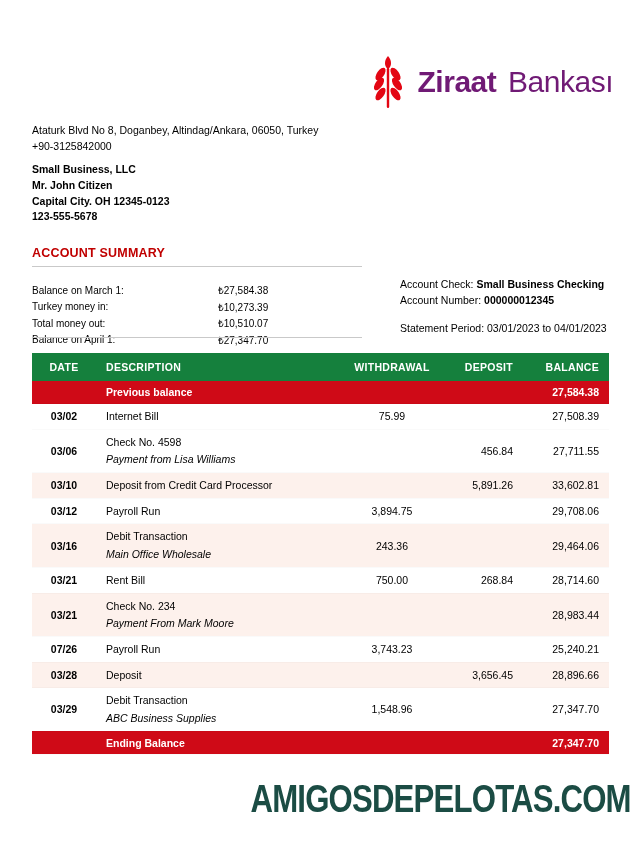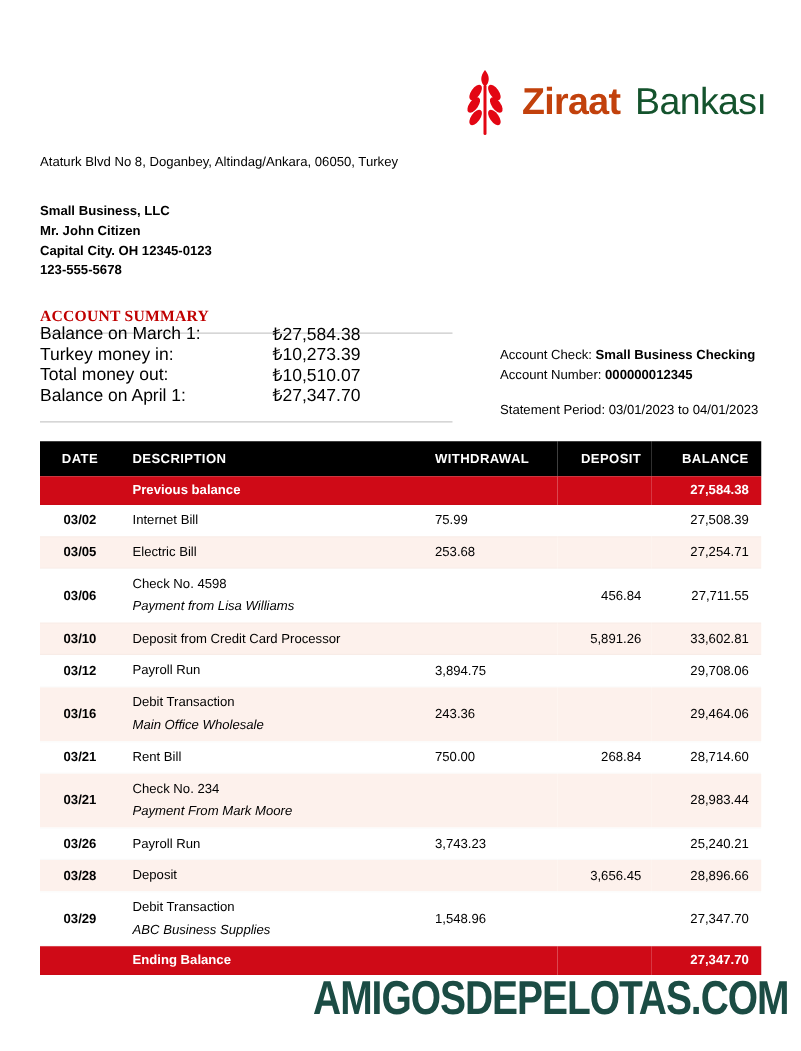--- a/index.html
+++ b/index.html
@@ -4,47 +4,47 @@
 <style>
   * { margin:0; padding:0; box-sizing:border-box; }
   html,body { background:#ffffff; }
   body { font-family:"Liberation Sans", sans-serif; color:#000; }
   .page { position:relative; width:641px; height:841px; background:#fff; margin:0 auto; overflow:hidden; }
 
   
   .logo { position:absolute; top:55px; right:28px; display:flex; align-items:center; gap:10px; }
   .logo svg { display:block; color:var(--logo-red,#e30613); }
   .logo-text { font-size:30px; letter-spacing:-0.5px; white-space:nowrap; }
-  .logo-bold { font-weight:700; color:#c2410c; }
-  .logo-light { font-weight:400; color:#14532d; margin-left:4px; }
+  .logo-bold { font-weight:700; color:#701a75; }
+  .logo-light { font-weight:400; color:#701a75; margin-left:4px; }
 
   
   .bank-address { position:absolute; top:123px; left:32px; font-size:10.5px; line-height:1.5; }
   .customer { position:absolute; top:162px; left:32px; font-size:10.5px; font-weight:700; line-height:1.5; }
 
   
-  .summary-title { position:absolute; top:246px; left:32px; font-size:12.5px; font-weight:700; color:var(--heading-red,#c00000); letter-spacing:0.2px;font-family:Liberation Serif, serif; }
+  .summary-title { position:absolute; top:246px; left:32px; font-size:12.5px; font-weight:700; color:var(--heading-red,#c00000); letter-spacing:0.2px; }
   .rule { position:absolute; left:32px; width:330px; border-top:1px solid #c9c9c9; }
   .rule-top { top:266px; }
   .rule-bottom { top:337px; }
-  .summary-left { position:absolute; top:258px; left:32px; font-size:14px; }
+  .summary-left { position:absolute; top:282px; left:32px; font-size:10px; }
   .srow { display:flex; height:16.5px; align-items:center; }
   .slabel { width:186px; }
   .summary-right { position:absolute; top:276px; left:400px; font-size:10.5px; line-height:1.55; }
   .summary-right b { font-weight:700; }
   .summary-right .period { margin-top:11px; }
 
   
   .txn { position:absolute; top:353px; left:32px; width:577px; border-collapse:collapse; table-layout:fixed; font-size:10.5px; }
-  .txn thead th { background:#000000; color:#fff; font-weight:700; padding:8px 10px; letter-spacing:0.3px; }
+  .txn thead th { background:#15803d; color:#fff; font-weight:700; padding:8px 10px; letter-spacing:0.3px; }
   .txn td { padding:5px 10px; vertical-align:middle; background:#fff; }
   .txn tr.alt td { background:var(--row-alt,#fdf1ec); }
   .c-date { text-align:center;font-weight:bold; }
   .c-desc { text-align:left;margin-top:36px; }
-  .c-wd   { text-align:left; padding-left:12px !important; }
+  .c-wd   { text-align:center; padding-left:12px !important; }
   .c-dep  { text-align:right; padding-right:8px !important; }
   .c-bal  { text-align:right; }
   .desc-main { line-height:1.4; }
   .desc-note { font-style:italic; line-height:1.4; margin-top:3px; }
   .band td { background:var(--accent-red,#cf0a17) !important; color:#fff; font-weight:700; padding:5px 10px; }
   .txn tbody td { border-bottom:1px solid rgba(0,0,0,0.02); }
 
   
   .watermark { position:absolute; top:778px; right:10px; font-size:38px; font-weight:700; color:var(--footer-teal,#1b4c44); transform:scaleX(0.82); transform-origin:100% 50%; letter-spacing:-1px; white-space:nowrap; }
 </style>
@@ -67,20 +67,21 @@
       </g>
     </svg>
     <div class="logo-text">
       <span class="logo-bold">Ziraat</span>
       <span class="logo-light">Bankası</span>
     </div>
   </header>
 
   <div class="bank-address">
     <div>Ataturk Blvd No 8, Doganbey, Altindag/Ankara, 06050, Turkey</div>
+    <div>+90-3125842000</div>
   </div>
 
   <div class="customer">
     <div>Small Business, LLC</div>
     <div>Mr. John Citizen</div>
     <div>Capital City. OH 12345-0123</div>
     <div>123-555-5678</div>
   </div>
 
   <div class="summary-title">ACCOUNT SUMMARY</div>
@@ -148,29 +149,20 @@
     <tbody>
         <tr>
           <td class="c-date">03/02</td>
           <td class="c-desc">
             <div class="desc-main">Internet Bill</div>
           </td>
           <td class="c-wd">75.99</td>
           <td class="c-dep"></td>
           <td class="c-bal">27,508.39</td>
         </tr>
-        <tr class="alt">
-          <td class="c-date">03/05</td>
-          <td class="c-desc">
-            <div class="desc-main">Electric Bill</div>
-          </td>
-          <td class="c-wd">253.68</td>
-          <td class="c-dep"></td>
-          <td class="c-bal">27,254.71</td>
-        </tr>
         <tr>
           <td class="c-date">03/06</td>
           <td class="c-desc">
             <div class="desc-main">Check No. 4598</div>
             <div class="desc-note">Payment from Lisa Williams</div>
           </td>
           <td class="c-wd"></td>
           <td class="c-dep">456.84</td>
           <td class="c-bal">27,711.55</td>
         </tr>
@@ -215,21 +207,21 @@
           <td class="c-date">03/21</td>
           <td class="c-desc">
             <div class="desc-main">Check No. 234</div>
             <div class="desc-note">Payment From Mark Moore</div>
           </td>
           <td class="c-wd"></td>
           <td class="c-dep"></td>
           <td class="c-bal">28,983.44</td>
         </tr>
         <tr>
-          <td class="c-date">03/26</td>
+          <td class="c-date">07/26</td>
           <td class="c-desc">
             <div class="desc-main">Payroll Run</div>
           </td>
           <td class="c-wd">3,743.23</td>
           <td class="c-dep"></td>
           <td class="c-bal">25,240.21</td>
         </tr>
         <tr class="alt">
           <td class="c-date">03/28</td>
           <td class="c-desc">

